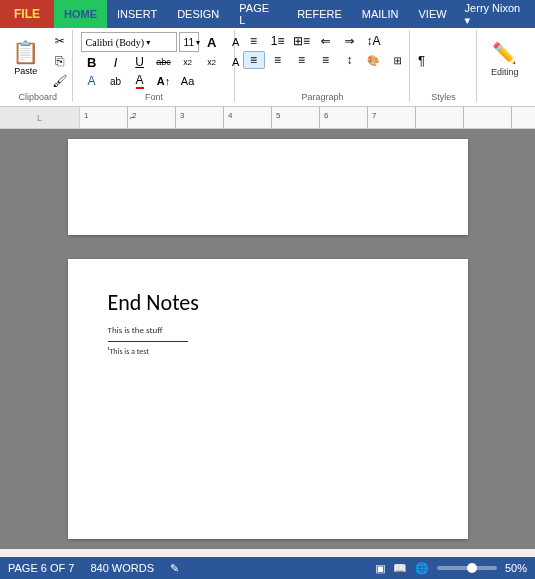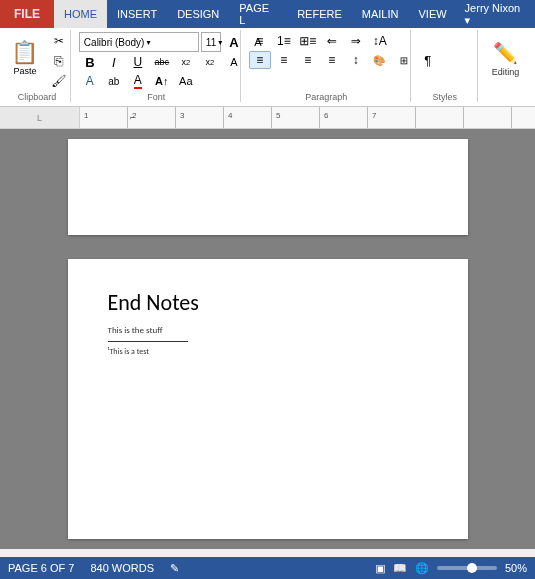--- a/index.html
+++ b/index.html
@@ -1,34 +1,34 @@
 <!DOCTYPE html>
 <html><head>
   <meta charset="utf-8">
   <style>
     * { margin: 0; padding: 0; box-sizing: border-box; }
     body { font-family: 'Segoe UI', Arial, sans-serif; font-size: 12px; background: #f0f0f0; width: 535px; height: 579px; overflow: hidden; }
     .tabs-bar { display: flex; align-items: stretch; height: 28px; background: #2b579a; }
-    .file-tab { background: #c0392b; color: #e5e5e5; font-weight: bold; font-size: 12px; padding: 0 14px; display: flex; align-items: center; cursor: pointer; }
+    .file-tab { background: #c0392b; color: #fde047; font-weight: bold; font-size: 12px; padding: 0 14px; display: flex; align-items: center; cursor: pointer; }
     .ribbon-tab { color: white; font-size: 11px; padding: 0 10px; display: flex; align-items: center; cursor: pointer; height: 100%; }
     .user-area { margin-left: auto; color: white; font-size: 11px; display: flex; align-items: center; padding: 0 8px; }
 
     .ribbon-content { background: white; border-bottom: 1px solid #c8c8c8; padding: 2px 4px 4px; display: flex; align-items: stretch; gap: 2px; min-height: 70px; }
 
     .ribbon-group { display: flex; flex-direction: column; align-items: center; border-right: 1px solid #d0d0d0; padding: 2px 6px 0; min-width: 50px; }
     .ribbon-group-label { font-size: 9px; color: #666; margin-top: auto; padding-top: 2px; }
     .ribbon-group-content { display: flex; align-items: flex-start; gap: 2px; flex: 1; }
 
     .big-btn { display: flex; flex-direction: column; align-items: center; justify-content: center; width: 42px; height: 54px; cursor: pointer; border: 1px solid transparent; border-radius: 2px; font-size: 9px; gap: 2px; }
     .big-btn-icon { font-size: 22px; line-height: 1; }
 
     .small-btn { display: flex; align-items: center; justify-content: center; width: 22px; height: 18px; cursor: pointer; border: 1px solid transparent; border-radius: 2px; font-size: 12px; }
     .font-row { display: flex; align-items: center; gap: 2px; }
     .font-combo { border: 1px solid #ababab; font-size: 11px; height: 20px; display: flex; align-items: center; padding: 0 4px; background: white; cursor: pointer; }
-    .font-name-combo { width: 120px; }
+    .font-name-combo { width: 96px; font-family: Liberation Serif, serif; }
     .font-size-combo { width: 20px; }
     .font-combo-arrow { font-size: 8px; margin-left: 2px; }
     .styles-box { border: 1px solid #ababab; width: 60px; height: 50px; display: flex; align-items: center; justify-content: center; font-size: 10px; background: white; cursor: pointer; }
     .editing-big { display: flex; flex-direction: column; align-items: center; justify-content: center; width: 48px; height: 54px; cursor: pointer; font-size: 9px; gap: 2px; }
     .editing-icon { font-size: 20px; color: #2b579a; }
 
     
     .ruler-area { height: 22px; background: #f8f8f8; border-bottom: 1px solid #d0d0d0; position: relative; display: flex; align-items: center; }
     .ruler-left { width: 80px; background: #e8e8e8; height: 100%; border-right: 1px solid #d0d0d0; display: flex; align-items: center; justify-content: center; font-size: 10px; color: #888; }
     .ruler-main { flex: 1; height: 100%; position: relative; background: repeating-linear-gradient(90deg, transparent 0px, transparent 47px, #bbb 47px, #bbb 48px); font-size: 8px; color: #666; overflow: hidden; }
@@ -50,21 +50,21 @@
     .status-right { margin-left: auto; display: flex; align-items: center; gap: 8px; }
     .zoom-slider { width: 60px; height: 4px; background: rgba(255,255,255,0.4); border-radius: 2px; position: relative; }
     .zoom-thumb { width: 10px; height: 10px; background: white; border-radius: 50%; position: absolute; top: -3px; left: 50%; }
     .active-style { background: #ddeeff; border: 1px solid #90b0d0 !important; }
   </style>
 </head>
 <body>
 
 <div class="tabs-bar">
   <div class="file-tab">FILE</div>
-  <div class="ribbon-tab" style="background:#e5e5e5;color:#2b579a;font-weight:normal;">HOME</div>
+  <div class="ribbon-tab" style="background:#22c55e;color:#2b579a;font-weight:bold;">HOME</div>
   <div class="ribbon-tab">INSERT</div>
   <div class="ribbon-tab">DESIGN</div>
   <div class="ribbon-tab">PAGE L</div>
   <div class="ribbon-tab">REFERE</div>
   <div class="ribbon-tab">MAILIN</div>
   <div class="ribbon-tab">VIEW</div>
   <div class="user-area">Jerry Nixon ▾</div>
 </div>
 
 <div class="ribbon-content">

